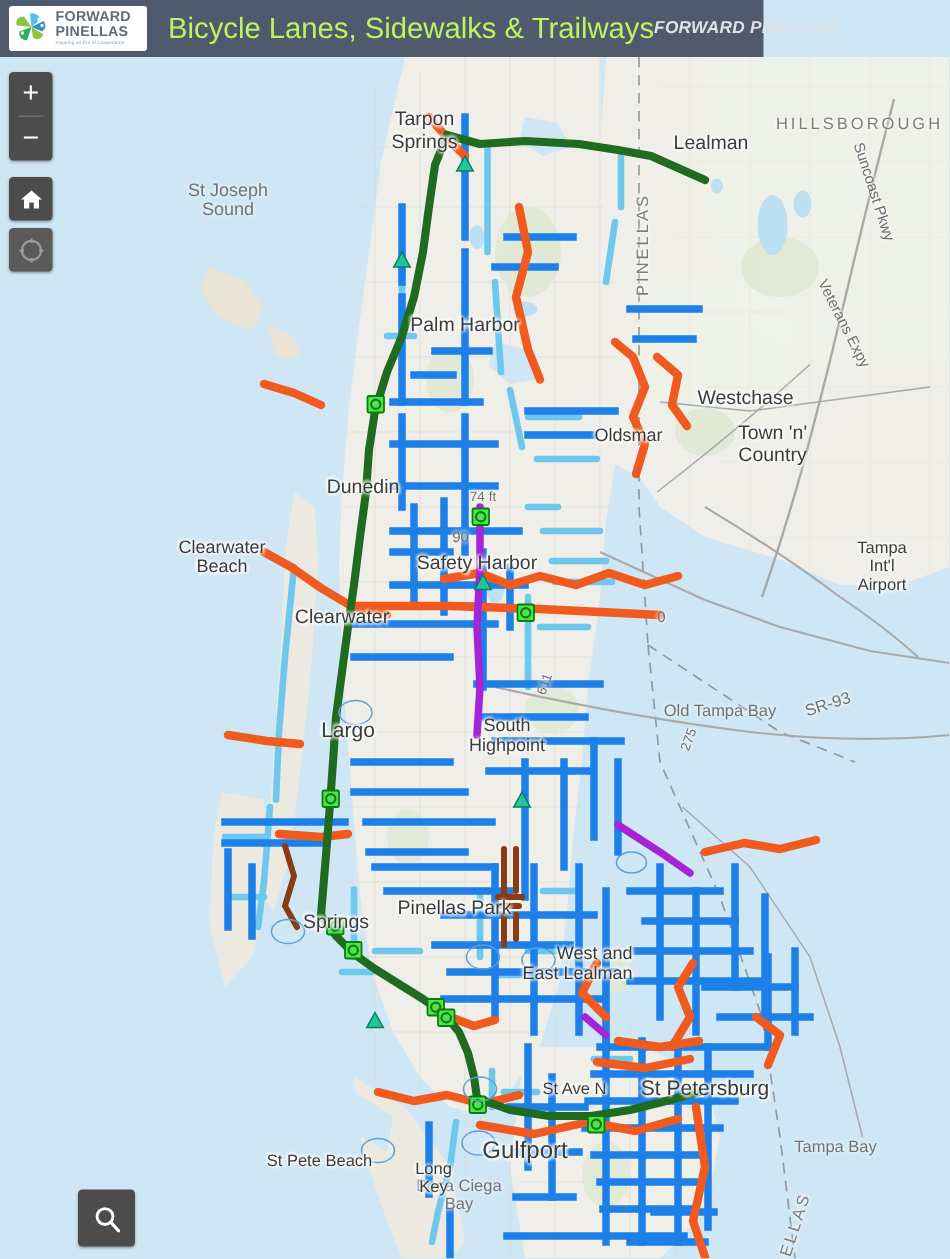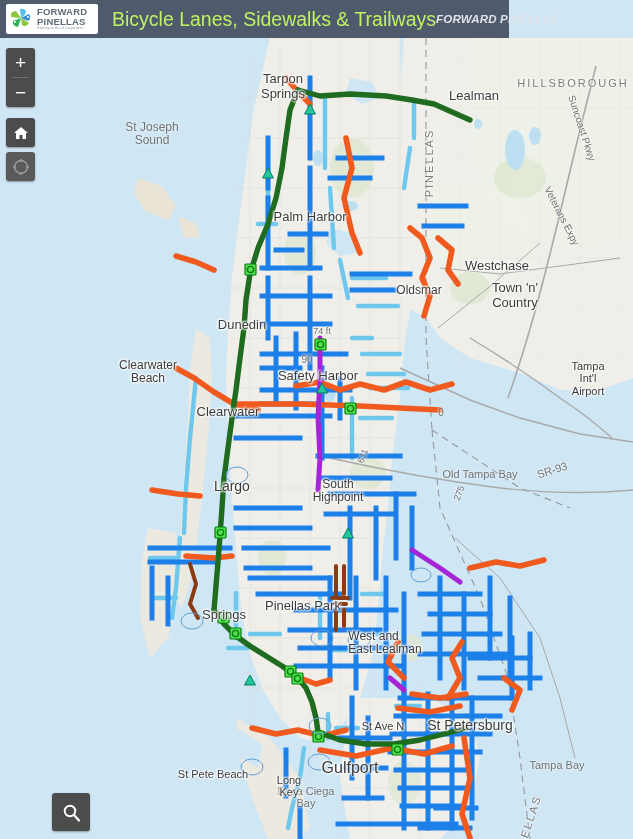--- a/index.html
+++ b/index.html
@@ -403,21 +403,21 @@
         <div>Beach</div>
       </div>
       <div class="label lbl-city" style="font-size: 13px; left: 228px; top: 373px; text-align: center; transform: translate(-50%, -50%);">Clearwater</div>
       <div class="label lbl-city" style="font-size: 14px; left: 232px; top: 448px; text-align: center; transform: translate(-50%, -50%);">Largo</div>
       <div class="label lbl-city" style="font-size: 12px; left: 338px; top: 453px; text-align: center; transform: translate(-50%, -50%); line-height: 1.12;">
         <div>South</div>
         <div>Highpoint</div>
       </div>
       <div class="label lbl-city" style="font-size: 13px; left: 224px; top: 576px; text-align: center; transform: translate(-50%, -50%);">Springs</div>
       <div class="label lbl-city" style="font-size: 13px; left: 303px; top: 567px; text-align: center; transform: translate(-50%, -50%);">Pinellas Park</div>
-      <div class="label lbl-city" style="font-size: 12px; left: 385px; top: 605px; text-align: left; transform: translate(-50%, -50%); line-height: 1.12;">
+      <div class="label lbl-city" style="font-size: 12px; left: 385px; top: 605px; text-align: right; transform: translate(-50%, -50%); line-height: 1.12;">
         <div>West and</div>
         <div>East Lealman</div>
       </div>
       <div class="label lbl-city" style="font-size: 14px; left: 470px; top: 687px; text-align: center; transform: translate(-50%, -50%);">St Petersburg</div>
       <div class="label lbl-city" style="font-size: 11px; left: 213px; top: 736px; text-align: center; transform: translate(-50%, -50%);">St Pete Beach</div>
       <div class="label lbl-city" style="font-size: 11px; left: 289px; top: 748px; text-align: center; transform: translate(-50%, -50%); line-height: 1.12;">
         <div>Long</div>
         <div>Key</div>
       </div>
       <div class="label lbl-city" style="font-size: 16px; left: 350px; top: 730px; text-align: center; transform: translate(-50%, -50%);">Gulfport</div>

